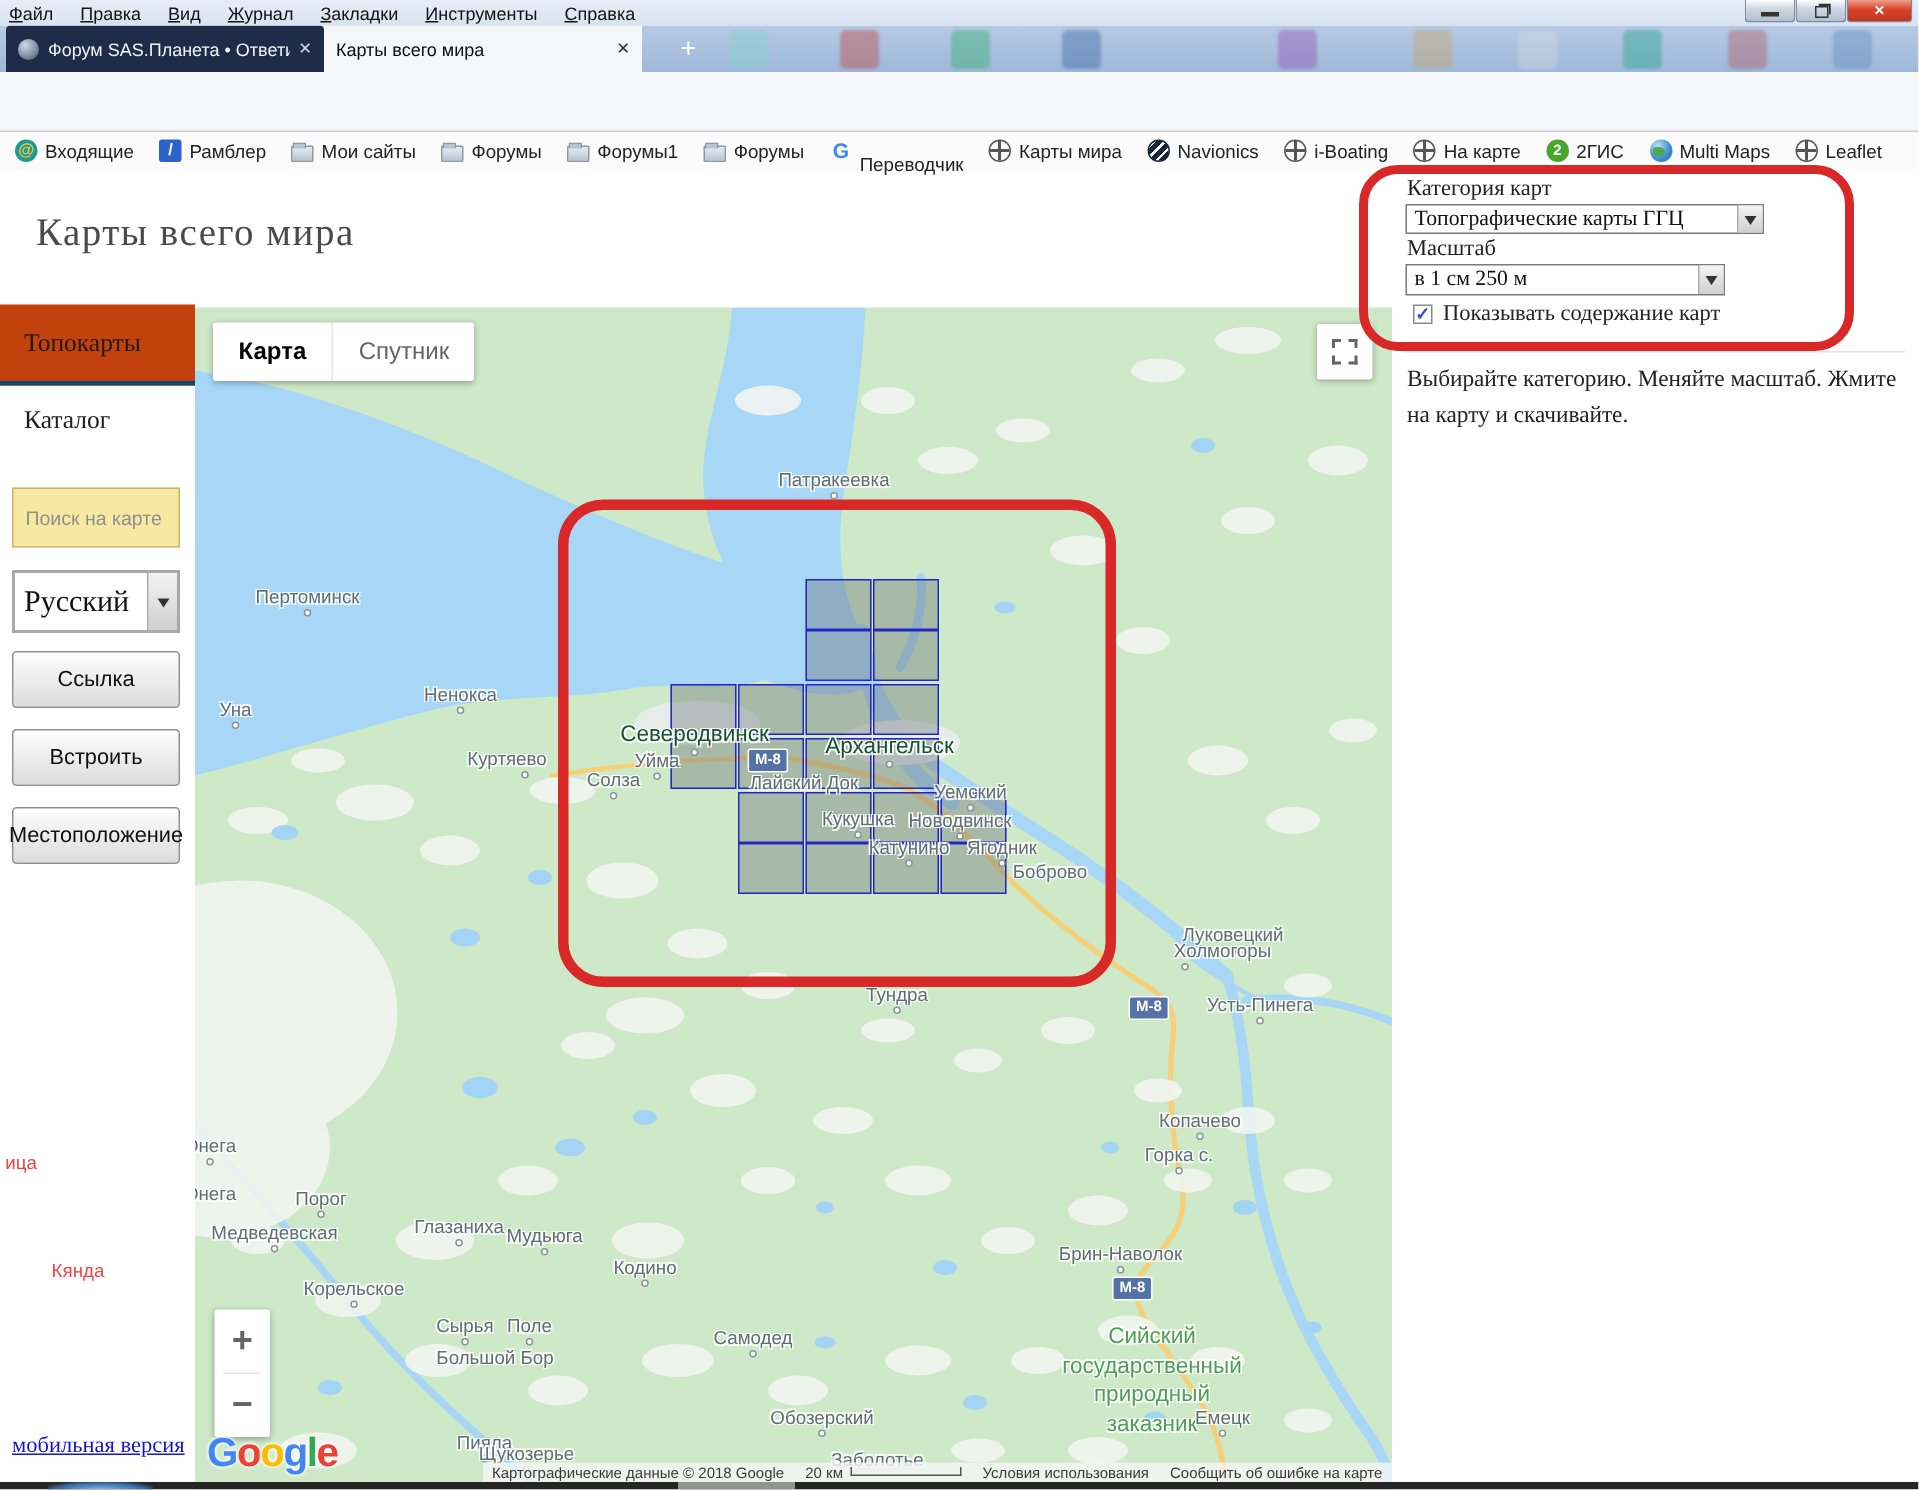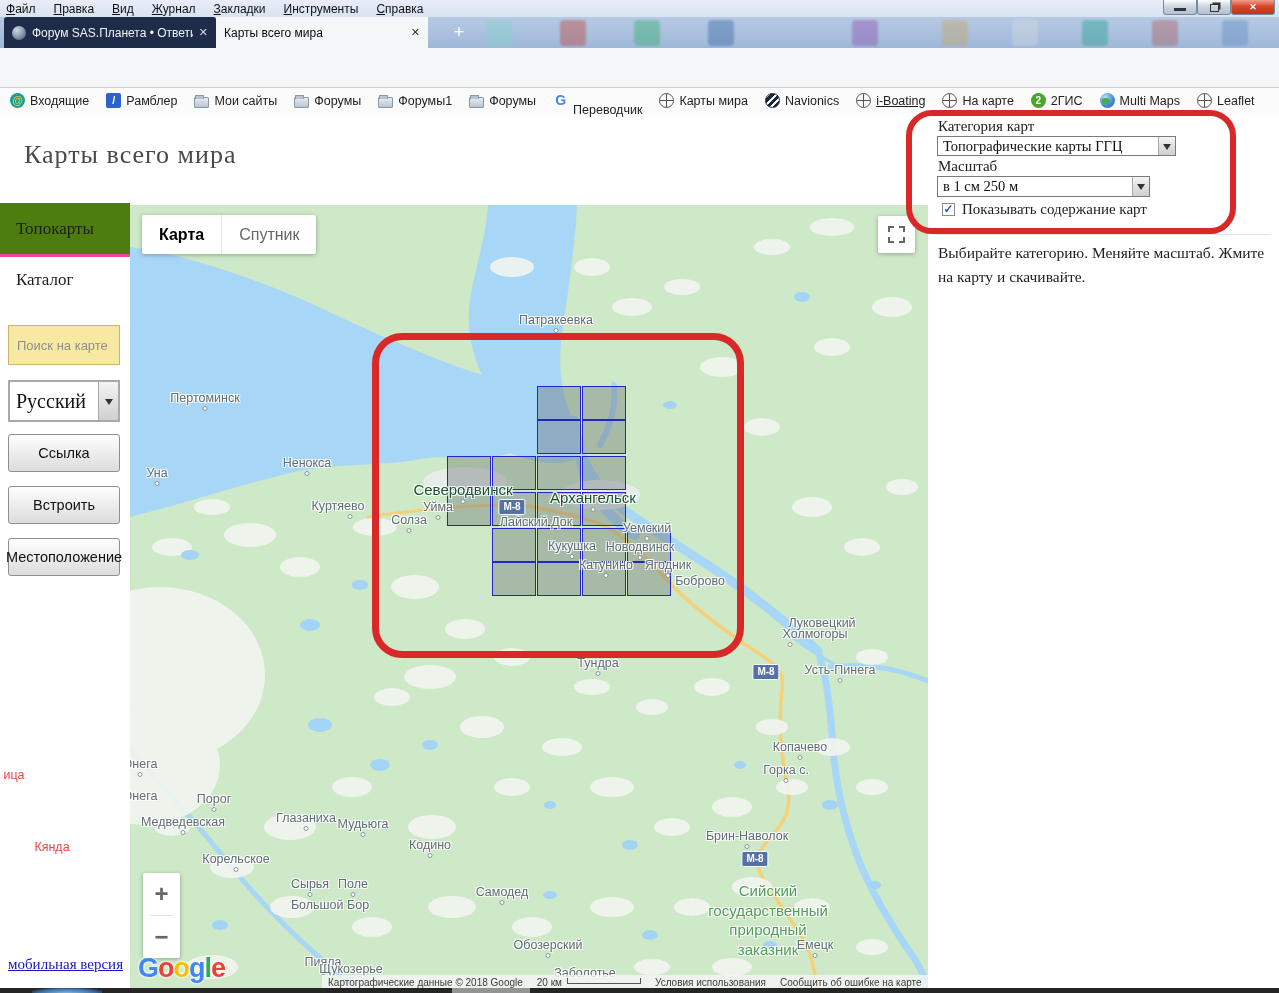--- a/index.html
+++ b/index.html
@@ -118,21 +118,21 @@
     position:relative; overflow:hidden;}
   .bm-earth:after { content:""; position:absolute; left:2px; top:5px; width:8px; height:6px;
     background:#4aa84e; border-radius:40% 60% 50% 40%; }
 
   
   .content { position:absolute; left:0; top:113px; width:1279px; height:880px; background:#fff; }
   .page-title { position:absolute; left:24px; top:27px; font-family:"Liberation Serif",serif;
     font-size:26px; color:#4a4a4a; letter-spacing:1px; }
   .side-tab { position:absolute; left:0; width:130px; font-family:"Liberation Serif",serif;
     font-size:17px; color:#1d1d1d; padding-left:16px; display:flex; align-items:center;}
-  .side-tab.active { top:90px; height:54px; background:#4d7c0f; border-bottom:3px solid #ec4899; }
+  .side-tab.active { top:90px; height:54px; background:#c2410c; border-bottom:3px solid #0c4a6e; }
   .side-tab.plain { top:147px; height:40px; }
   .map-search { position:absolute; left:8px; top:212px; width:112px; height:40px;
     background:#f8e9a2; border:1px solid #cdb469; padding:0 8px; font-size:13px; color:#555;
     font-family:"Liberation Sans",sans-serif; outline:none;}
   .map-search::placeholder { color:#8f8f8f; }
   .lang-select { position:absolute; left:8px; top:267px; width:112px; height:42px;
     background:#fff; border:2px solid #a9a9a9; display:flex; align-items:center; }
   .lang-select .lang-value { flex:1; font-family:"Liberation Serif",serif; font-size:20px;
     color:#111; padding-left:6px; }
   .dd-btn { width:20px; height:100%; background:linear-gradient(#f4f4f4,#cfcfcf);
@@ -337,21 +337,21 @@
     <div class="bookmark">
       <div class="bm-icon bm-globe"></div>
       <div style="display: inline;">Карты мира</div>
     </div>
     <div class="bookmark">
       <div class="bm-icon bm-navionics"></div>
       <div style="display: inline;">Navionics</div>
     </div>
     <div class="bookmark">
       <div class="bm-icon bm-globe"></div>
-      <div style="display: inline; text-decoration: underline;">i-Boating</div>
+      <div style="display: inline;">i-Boating</div>
     </div>
     <div class="bookmark">
       <div class="bm-icon bm-globe"></div>
       <div style="display: inline;">На карте</div>
     </div>
     <div class="bookmark">
       <div class="bm-icon bm-2gis">2</div>
       <div style="display: inline;">2ГИС</div>
     </div>
     <div class="bookmark">

